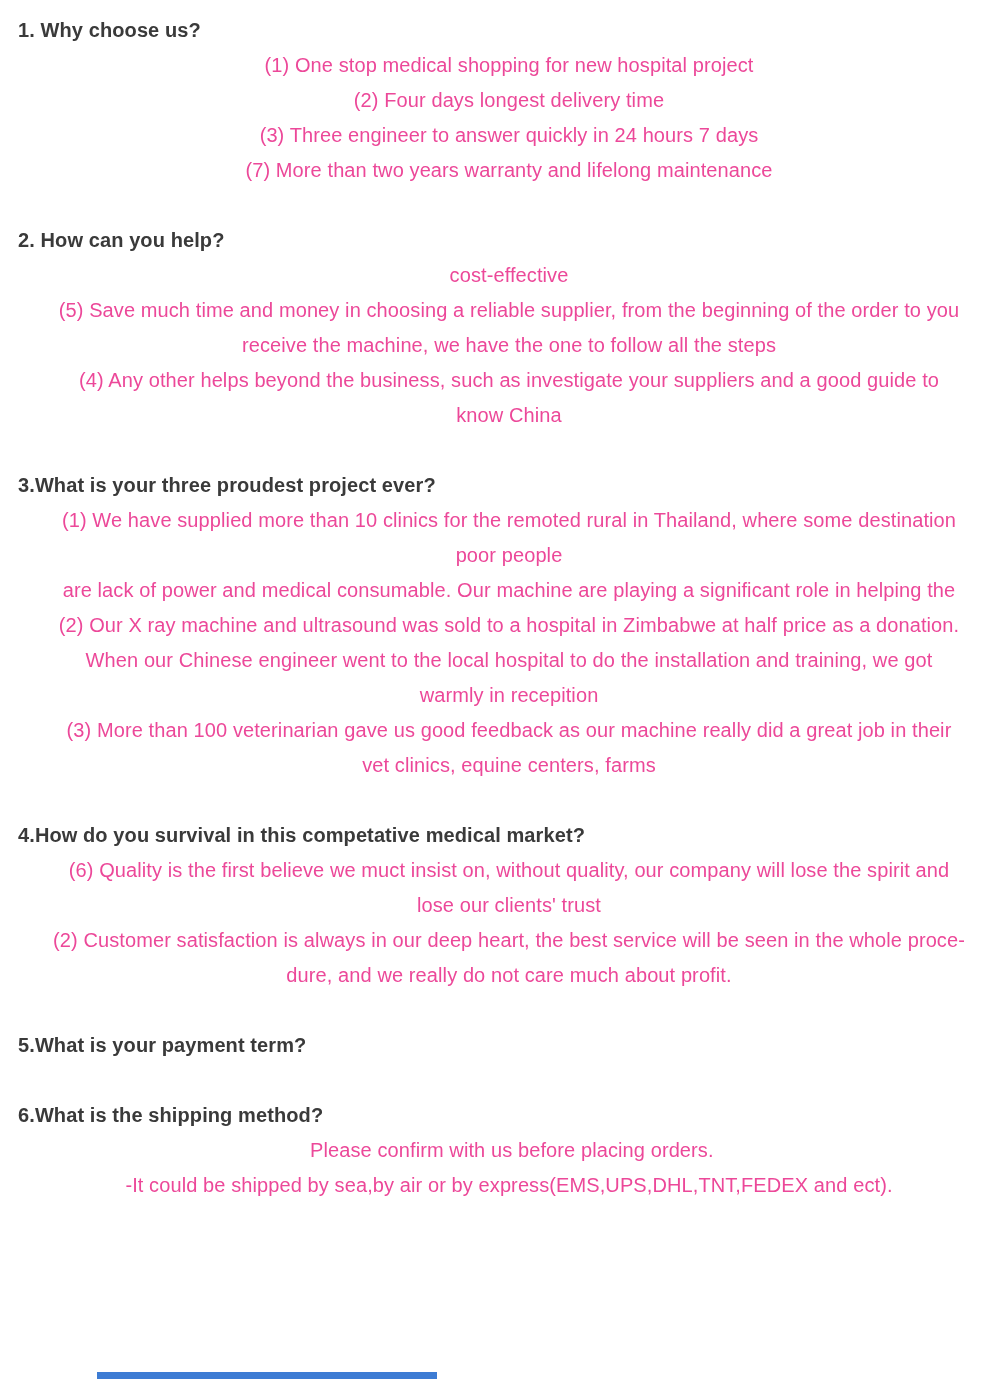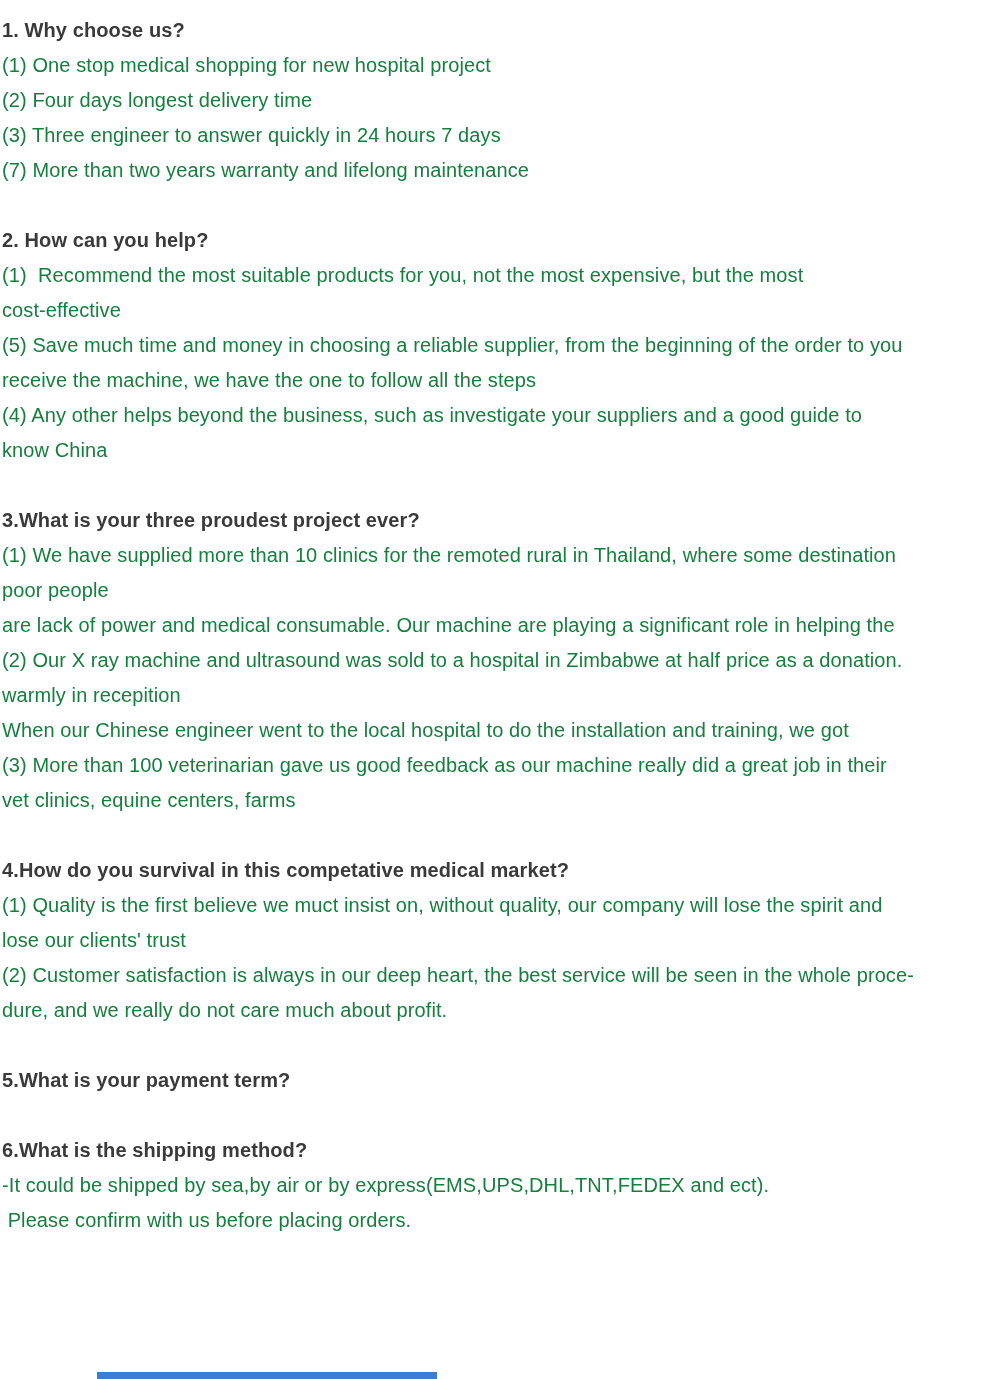--- a/index.html
+++ b/index.html
@@ -6,43 +6,44 @@
   .page {
     position: relative;
     width: 1000px;
     height: 1379px;
     background: #ffffff;
     overflow: hidden;
     font-family: "Liberation Sans", "DejaVu Sans", sans-serif;
   }
   .faq-content {
     position: absolute;
-    left: 2px;
+    left: 18px;
     top: 13px;
     right: 0;
   }
   .faq-section { margin: 0 0 35px 0; }
   .faq-section:last-child { margin-bottom: 16px; }
   .heading {
     height: 35px;
     line-height: 35px;
     font-size: 20px;
     font-weight: 700;
     color: #3a3a3a;
     white-space: pre;
     letter-spacing: 0.1px;
   }
   .line {
     height: 35px;
     line-height: 35px;
     font-size: 20px;
     font-weight: 400;
-    color: #15803d;
+    color: #ec4899;
     white-space: pre;
     letter-spacing: 0.1px;
+    text-align: center;
   }
   .partial-blue-bar {
     position: absolute;
     left: 97px;
     bottom: 0;
     width: 340px;
     height: 7px;
   }
 </style>
 </head>
@@ -52,48 +53,47 @@
   <div class="faq-content">
       <section class="faq-section">
         <div class="heading">1. Why choose us?</div>
         <div class="line">(1) One stop medical shopping for new hospital project</div>
         <div class="line">(2) Four days longest delivery time</div>
         <div class="line">(3) Three engineer to answer quickly in 24 hours 7 days</div>
         <div class="line">(7) More than two years warranty and lifelong maintenance</div>
       </section>
       <section class="faq-section">
         <div class="heading">2. How can you help?</div>
-        <div class="line">(1)  Recommend the most suitable products for you, not the most expensive, but the most</div>
         <div class="line">cost-effective</div>
         <div class="line">(5) Save much time and money in choosing a reliable supplier, from the beginning of the order to you</div>
         <div class="line">receive the machine, we have the one to follow all the steps</div>
         <div class="line">(4) Any other helps beyond the business, such as investigate your suppliers and a good guide to</div>
         <div class="line">know China</div>
       </section>
       <section class="faq-section">
         <div class="heading">3.What is your three proudest project ever?</div>
         <div class="line">(1) We have supplied more than 10 clinics for the remoted rural in Thailand, where some destination</div>
         <div class="line">poor people</div>
         <div class="line">are lack of power and medical consumable. Our machine are playing a significant role in helping the</div>
         <div class="line">(2) Our X ray machine and ultrasound was sold to a hospital in Zimbabwe at half price as a donation.</div>
+        <div class="line">When our Chinese engineer went to the local hospital to do the installation and training, we got</div>
         <div class="line">warmly in recepition</div>
-        <div class="line">When our Chinese engineer went to the local hospital to do the installation and training, we got</div>
         <div class="line">(3) More than 100 veterinarian gave us good feedback as our machine really did a great job in their</div>
         <div class="line">vet clinics, equine centers, farms</div>
       </section>
       <section class="faq-section">
         <div class="heading">4.How do you survival in this competative medical market?</div>
-        <div class="line">(1) Quality is the first believe we muct insist on, without quality, our company will lose the spirit and</div>
+        <div class="line">(6) Quality is the first believe we muct insist on, without quality, our company will lose the spirit and</div>
         <div class="line">lose our clients' trust</div>
         <div class="line">(2) Customer satisfaction is always in our deep heart, the best service will be seen in the whole proce-</div>
         <div class="line">dure, and we really do not care much about profit.</div>
       </section>
       <section class="faq-section">
         <div class="heading">5.What is your payment term?</div>
       </section>
       <section class="faq-section">
         <div class="heading">6.What is the shipping method?</div>
+        <div class="line"> Please confirm with us before placing orders.</div>
         <div class="line">-It could be shipped by sea,by air or by express(EMS,UPS,DHL,TNT,FEDEX and ect).</div>
-        <div class="line"> Please confirm with us before placing orders.</div>
       </section>
     </div>
   <div class="partial-blue-bar" style="background: rgb(61, 124, 212);"></div>
 </div>
 
 </body></html>

